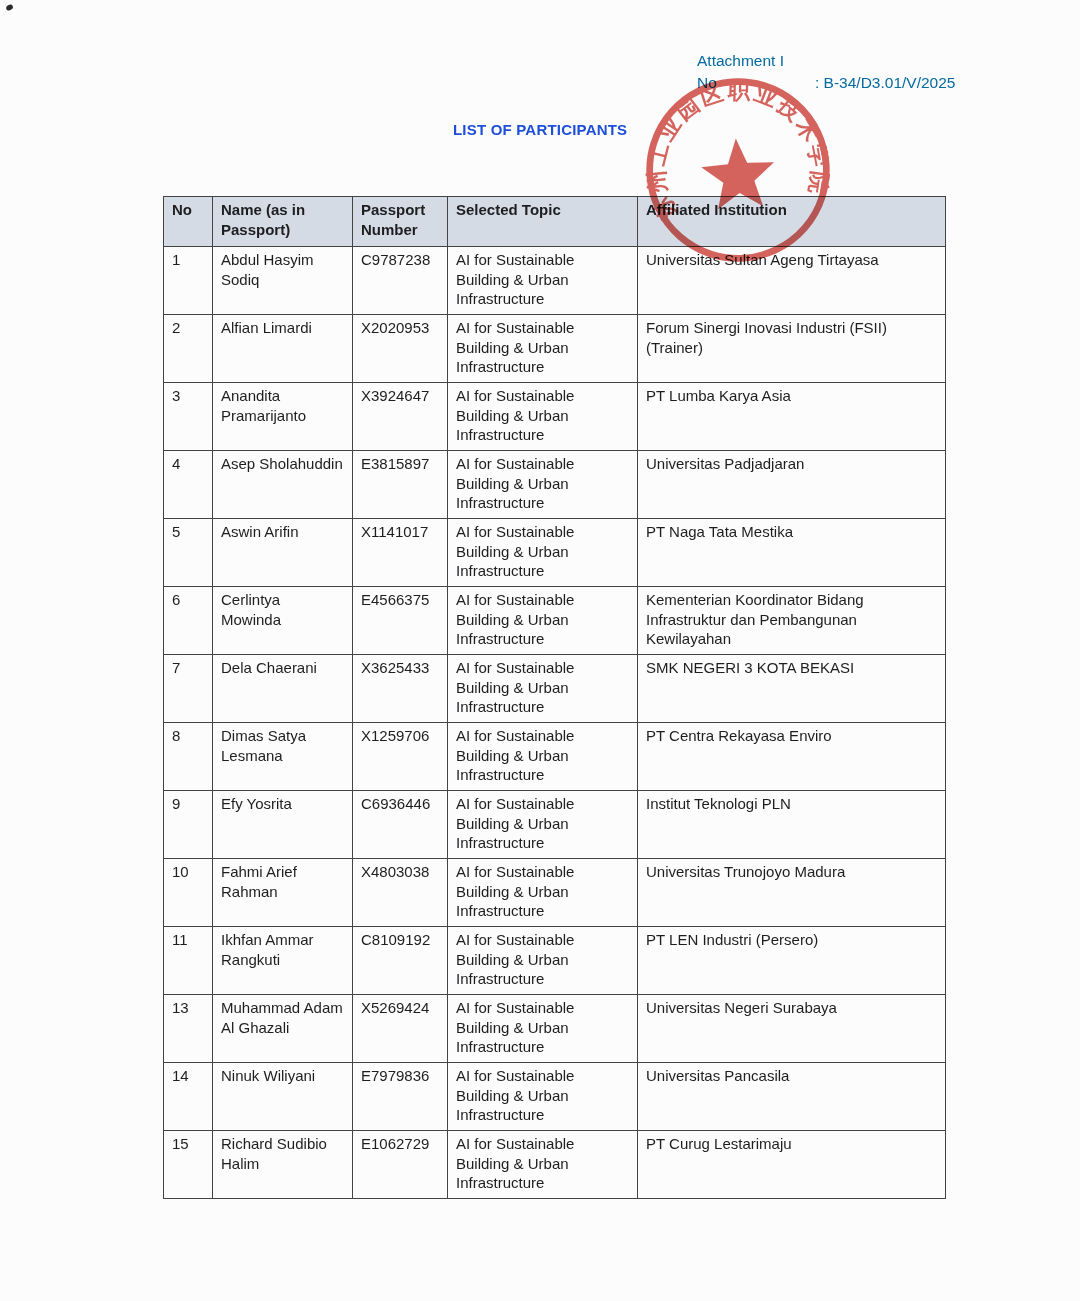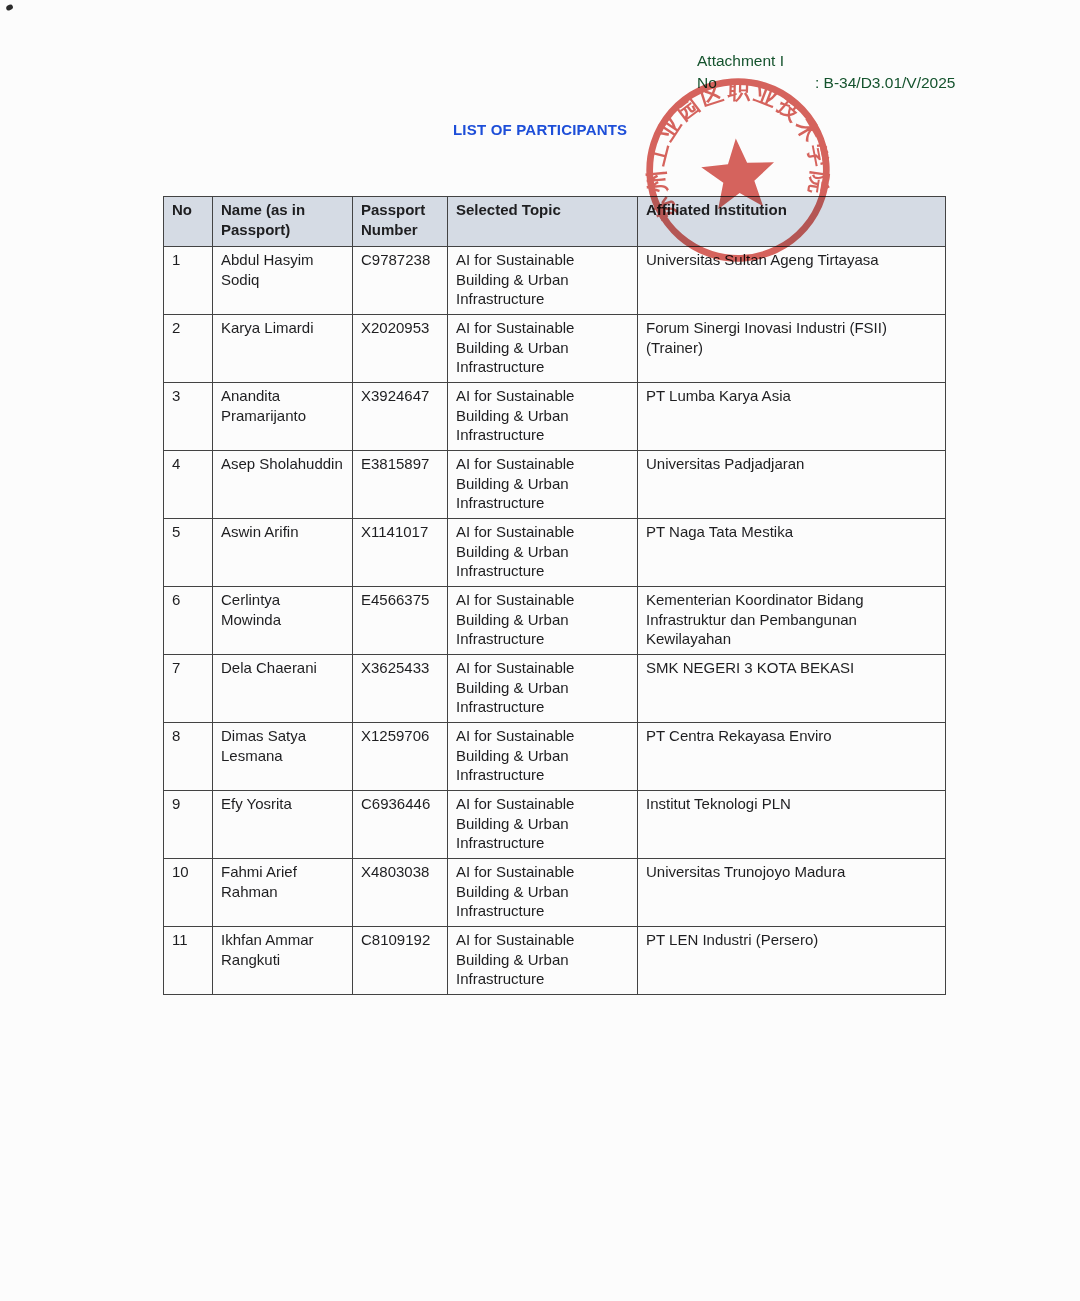--- a/index.html
+++ b/index.html
@@ -11,21 +11,21 @@
     overflow:hidden;
   }
   .speck{
     position:absolute;left:6px;top:5px;width:7px;height:5px;
     background:#2b2b2b;border-radius:60% 40% 50% 50%;
     transform:rotate(-25deg);
   }
   
   .ref-block{
     position:absolute;left:697px;top:50px;
-    font-size:15.5px;line-height:22px;color:#14532d;
+    font-size:15.5px;line-height:22px;color:#0369a1;
   }
   .ref-row{display:grid;grid-template-columns:118px auto;}
   
   .doc-title{
     position:absolute;left:453px;top:121px;
     font-size:15px;font-weight:bold;letter-spacing:.2px;color:#1d4ed8;
   }
   
   .stamp{
     position:absolute;left:641px;top:74px;width:194px;height:192px;
@@ -101,21 +101,21 @@
   <tr>
     <td>1</td>
     <td>Abdul Hasyim Sodiq</td>
     <td>C9787238</td>
     <td>AI for Sustainable Building &amp; Urban Infrastructure</td>
     <td>Universitas Sultan Ageng Tirtayasa</td>
   </tr>
 
   <tr>
     <td>2</td>
-    <td>Karya Limardi</td>
+    <td>Alfian Limardi</td>
     <td>X2020953</td>
     <td>AI for Sustainable Building &amp; Urban Infrastructure</td>
     <td>Forum Sinergi Inovasi Industri (FSII) (Trainer)</td>
   </tr>
 
   <tr>
     <td>3</td>
     <td>Anandita Pramarijanto</td>
     <td>X3924647</td>
     <td>AI for Sustainable Building &amp; Urban Infrastructure</td>
@@ -180,16 +180,37 @@
 
   <tr>
     <td>11</td>
     <td>Ikhfan Ammar Rangkuti</td>
     <td>C8109192</td>
     <td>AI for Sustainable Building &amp; Urban Infrastructure</td>
     <td>PT LEN Industri (Persero)</td>
   </tr>
 
 
-
-
+  <tr>
+    <td>13</td>
+    <td>Muhammad Adam Al Ghazali</td>
+    <td>X5269424</td>
+    <td>AI for Sustainable Building &amp; Urban Infrastructure</td>
+    <td>Universitas Negeri Surabaya</td>
+  </tr>
+
+  <tr>
+    <td>14</td>
+    <td>Ninuk Wiliyani</td>
+    <td>E7979836</td>
+    <td>AI for Sustainable Building &amp; Urban Infrastructure</td>
+    <td>Universitas Pancasila</td>
+  </tr>
+
+  <tr>
+    <td>15</td>
+    <td>Richard Sudibio Halim</td>
+    <td>E1062729</td>
+    <td>AI for Sustainable Building &amp; Urban Infrastructure</td>
+    <td>PT Curug Lestarimaju</td>
+  </tr>
 </tbody>
 </table>
 
 </body></html>

